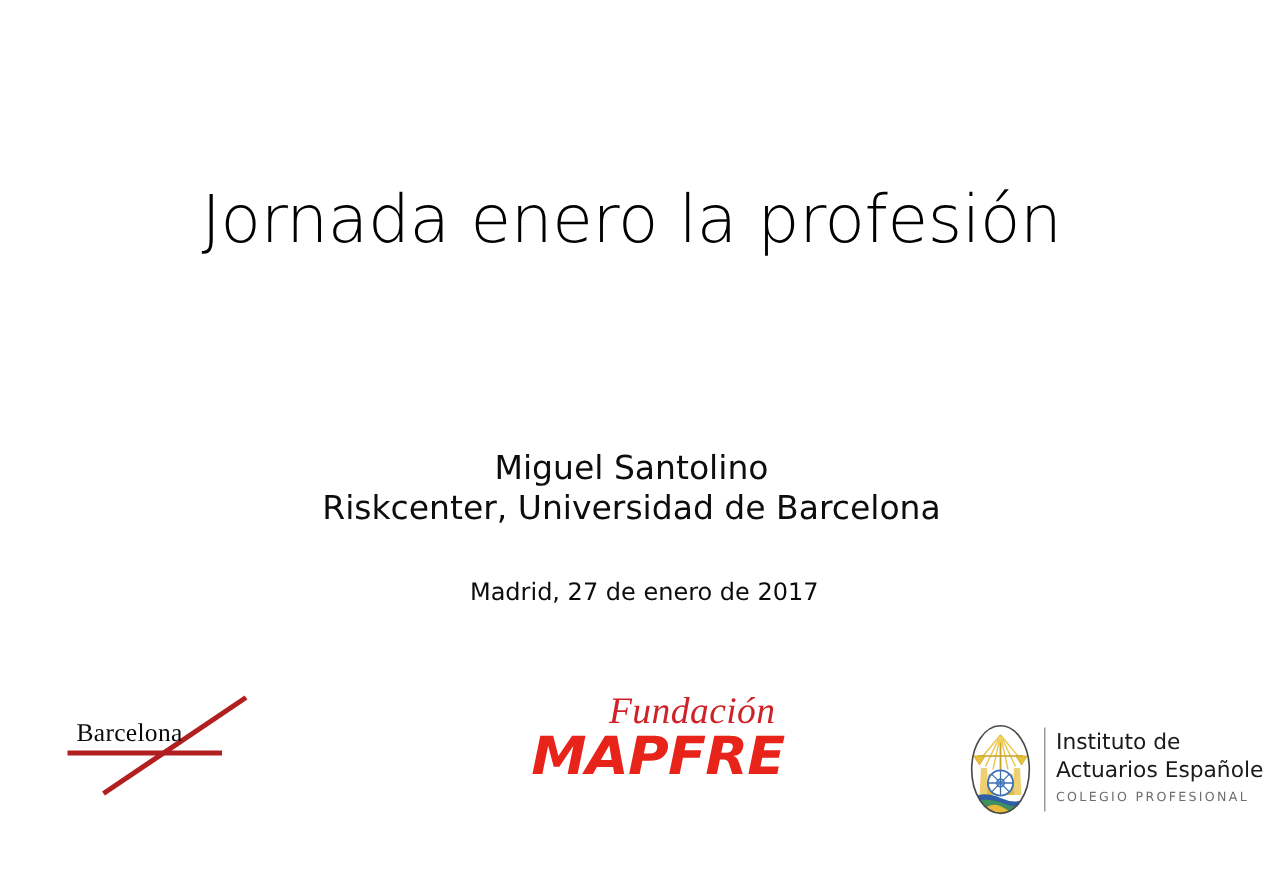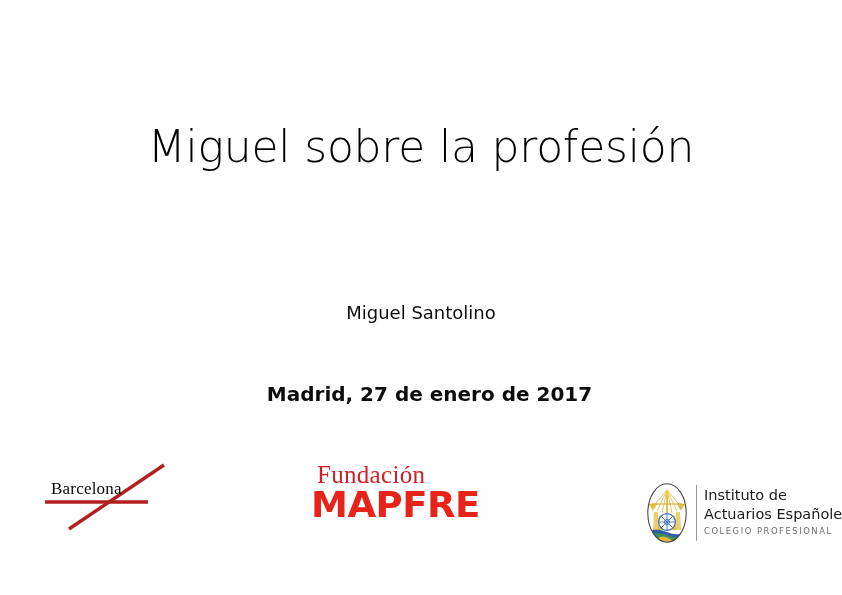--- a/index.html
+++ b/index.html
@@ -42,35 +42,35 @@
   .subtitle-block {
     position: absolute;
     left: 0;
     top: 299px;
     width: 842px;
     text-align: center;
   }
   .subtitle-line {
     font-family: "DejaVu Sans", sans-serif;
     font-weight: 400;
-    font-size: 18px;
+    font-size: 22px;
     line-height: 27px;
     color: #0d0d0d;
   }
   .date-block {
     position: absolute;
     left: 0;
     top: 381px;
     width: 842px;
     text-align: center;
   }
   .date-line {
     font-family: "DejaVu Sans", sans-serif;
-    font-weight: 700;
-    font-size: 20px;
+    font-weight: 400;
+    font-size: 16px;
     line-height: 27px;
     color: #0d0d0d;
     padding-left: 17px;
   }
 
   
   .logo-riskcenter {
     position: absolute;
     left: 38px;
     top: 452px;
@@ -93,21 +93,22 @@
     letter-spacing: 0.2px;
     white-space: nowrap;
   }
 
   .logo-mapfre {
     position: absolute;
     left: 317px;
     top: 461px;
     width: 200px;
     height: 62px;
-    text-align: left;
+    text-align: right;
+    font-style: italic;
   }
   .mapfre-fundacion {
     font-family: "Liberation Serif", serif;
     font-size: 25px;
     font-weight: 400;
     line-height: 27px;
     color: #cf2128;
     letter-spacing: 0.3px;
   }
   .mapfre-word {
@@ -165,25 +166,26 @@
     letter-spacing: 1.55px;
     white-space: nowrap;
   }
 </style>
 </head>
 <body>
 
 <div class="slide">
 
   <div class="title-block">
-    <div class="title-line">Miguel sobre la profesión</div>
+    <div class="title-line">Jornada enero la profesión</div>
   </div>
 
   <div class="subtitle-block">
     <div class="subtitle-line">Miguel Santolino</div>
+    <div class="subtitle-line">Riskcenter, Universidad de Barcelona</div>
   </div>
 
   <div class="date-block">
     <div class="date-line">Madrid, 27 de enero de 2017</div>
   </div>
 
   <div class="logo-riskcenter">
     <svg class="rc-svg" width="140" height="82" viewBox="0 0 140 82">
 
       <line x1="7" y1="50" x2="110" y2="50" stroke="#b21f1f" stroke-width="3.4" stroke-linecap="butt"></line>

